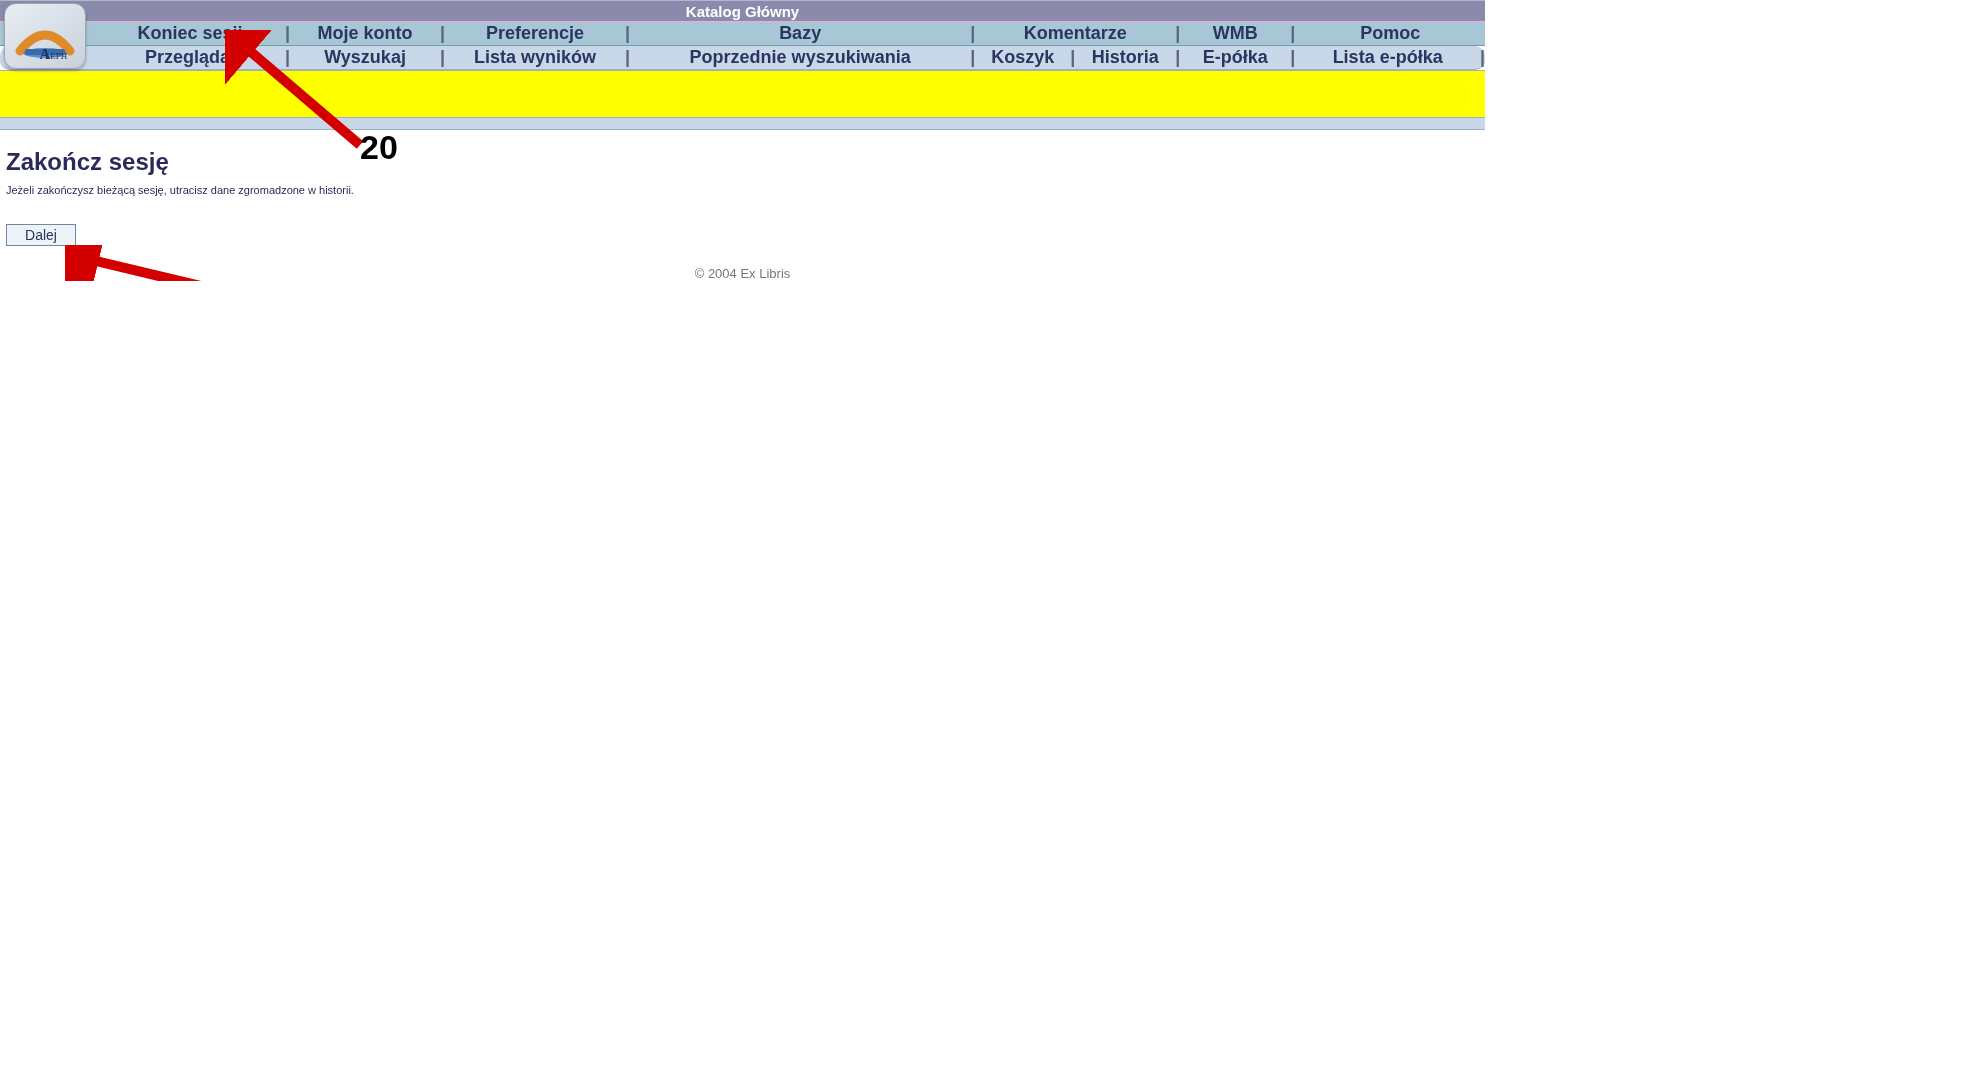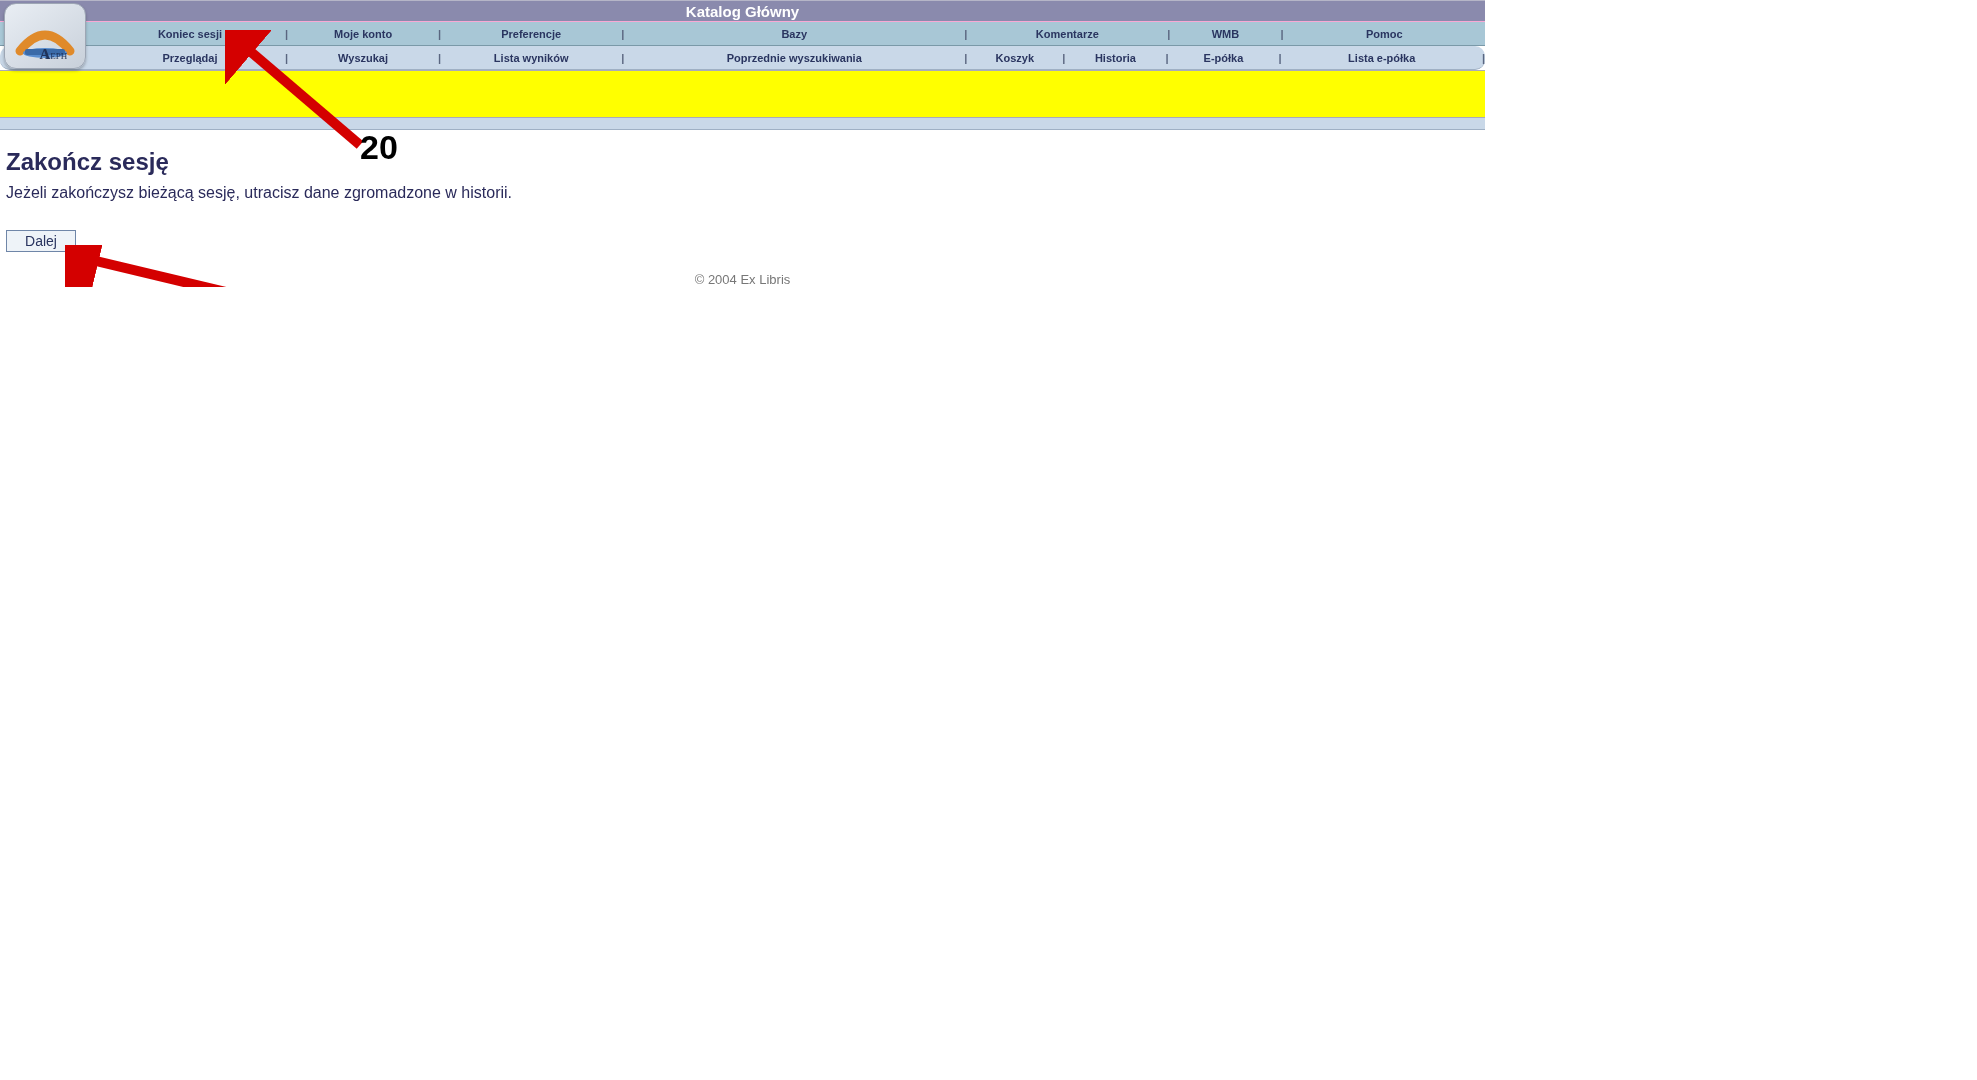--- a/index.html
+++ b/index.html
@@ -7,21 +7,21 @@
 
     
     .page { width: 1485px; position: relative; }
     .titlebar {
       height: 22px; background: #8a8aad; color: #fff; font-weight: bold;
       text-align: center; line-height: 22px; font-size: 15px;
       border-top: 1px solid #b5b5c7; border-bottom: 1px solid #f9a8d4;
     }
     .navrow {
       display: flex; align-items: center; height: 24px;
-      font-size: 11px; color: #2a3560; font-weight: bold;
+      font-size: 18px; color: #2a3560; font-weight: bold;
     }
     .navrow.top { background: #a8c7d6; border-bottom: 1px solid #7a99a8; }
     .navrow.bot { background: #c9d8e8; border-bottom: 1px solid #9fb0c4; border-radius: 10px; }
     .navrow .cell { flex: 0 0 auto; text-align: center; padding: 0 8px; white-space: nowrap; }
     .navrow .sep  { flex: 0 0 auto; color: #5a6680; font-weight: bold; }
     .navrow .pad-left { width: 95px; flex: 0 0 auto; }
     .navrow a { color: #2a3560; text-decoration: none; display: inline-block; cursor: pointer; }
 
     
     .logo-wrap {
@@ -33,21 +33,21 @@
       z-index: 5;
     }
 
     
     .yellowband { height: 48px; background: #ffff00; border-top: 1px solid #aab; border-bottom: 1px solid #aab; }
     .blueband   { height: 12px; background: #c9d8e8; border-bottom: 1px solid #9fb0c4; }
 
     
     .content { padding: 18px 6px 0 6px; color: #2a2a5a; }
     .content h1 { font-size: 24px; font-weight: bold; color: #2a2a5a; margin-bottom: 8px; }
-    .content p.msg { font-size: 16px; color: #2a2a5a; margin-bottom: 28px; }
+    .content p.msg { font-size: 11px; color: #2a2a5a; margin-bottom: 28px; }
     .btn {
       display: inline-block; min-width: 70px; padding: 2px 14px;
       background: #eef3f8; border: 1px solid #6f86a8; color: #2a3560;
       font-size: 14px; cursor: pointer; text-align: center;
     }
     .footer { text-align: center; color: #777; font-size: 13px; margin-top: 20px; }
 
     
     .anno-label { position: absolute; font-weight: 900; font-size: 34px; color: #000; font-family: Arial, sans-serif; }
     .arrow { position: absolute; pointer-events: none; }

